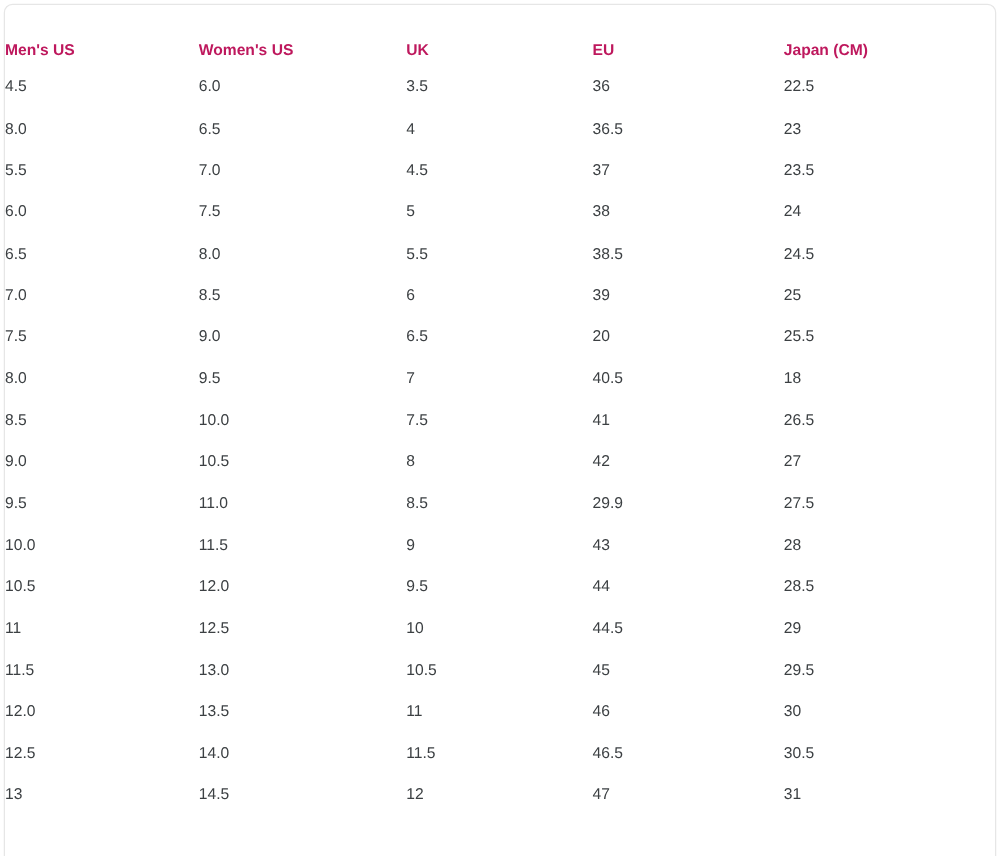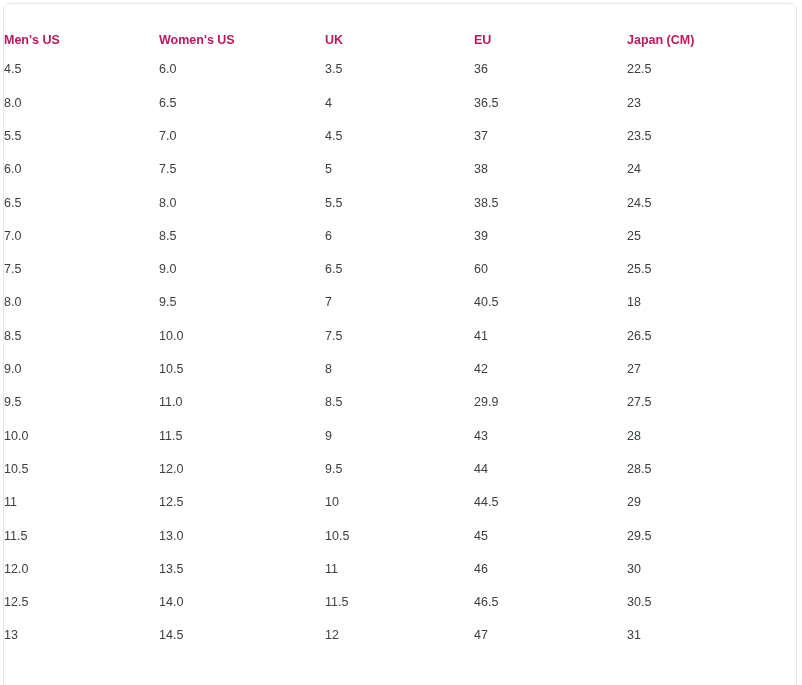--- a/index.html
+++ b/index.html
@@ -133,21 +133,21 @@
           <td class="cell-mens">7.0</td>
           <td class="cell-womens">8.5</td>
           <td class="cell-uk">6</td>
           <td class="cell-eu">39</td>
           <td class="cell-japan">25</td>
         </tr>
         <tr>
           <td class="cell-mens">7.5</td>
           <td class="cell-womens">9.0</td>
           <td class="cell-uk">6.5</td>
-          <td class="cell-eu">60</td>
+          <td class="cell-eu">20</td>
           <td class="cell-japan">25.5</td>
         </tr>
         <tr>
           <td class="cell-mens">8.0</td>
           <td class="cell-womens">9.5</td>
           <td class="cell-uk">7</td>
           <td class="cell-eu">40.5</td>
           <td class="cell-japan">18</td>
         </tr>
         <tr>

